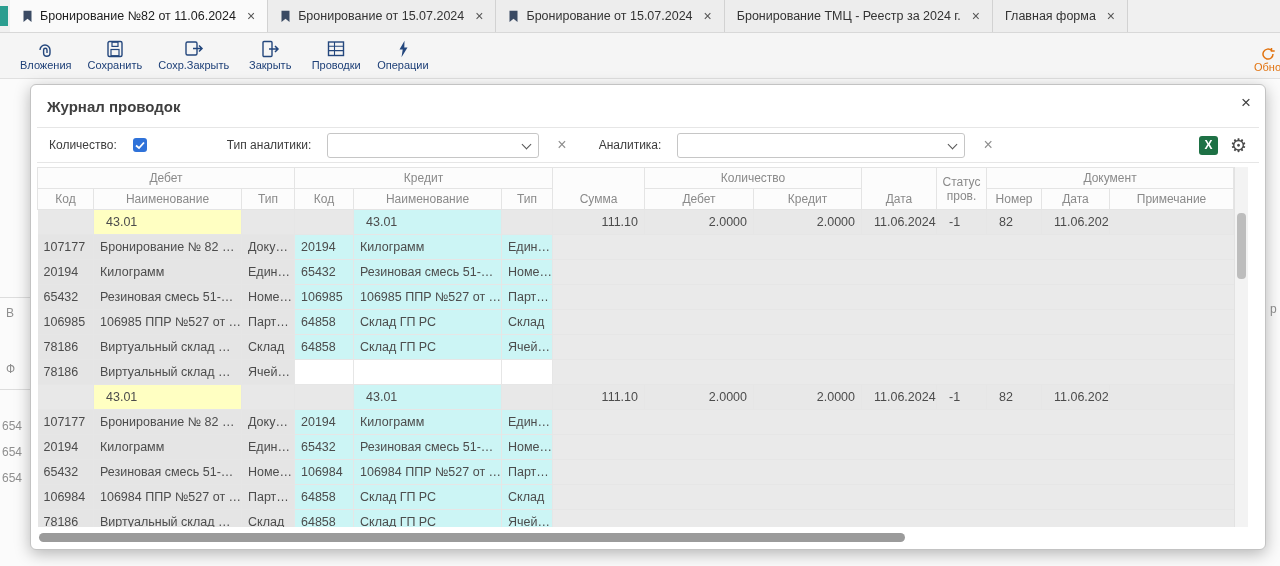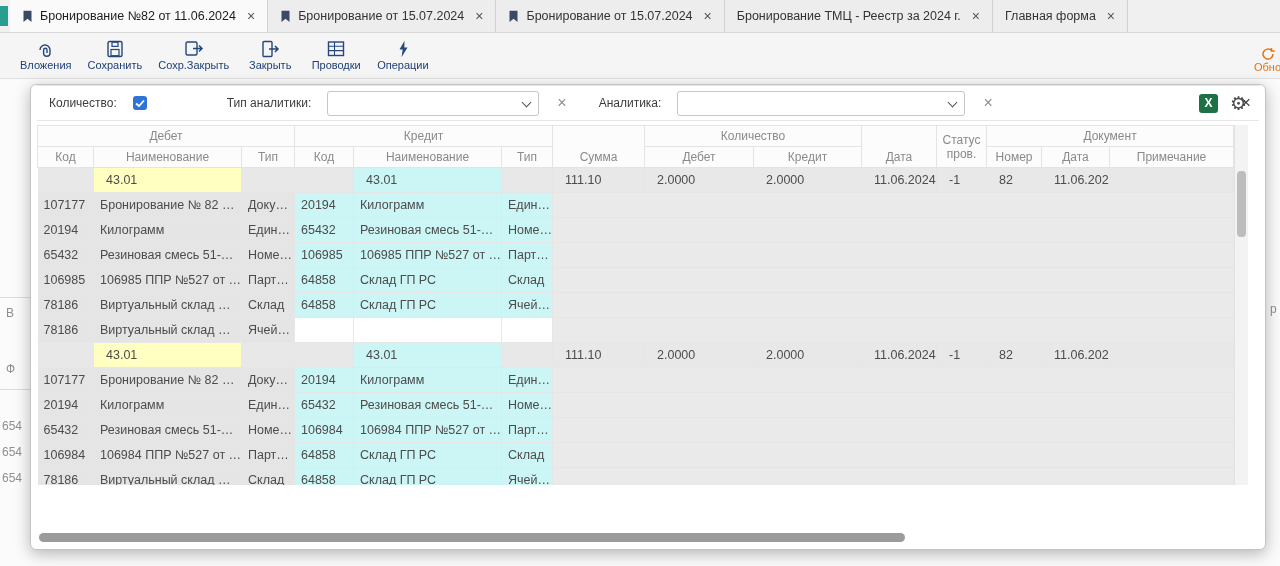--- a/index.html
+++ b/index.html
@@ -76,21 +76,21 @@
   thead th.vb { vertical-align:bottom; padding-bottom:3px; }
   tbody td { border-right:1px solid #e6e6e6; border-bottom:1px solid #e6e6e6;
              height:25px; padding:0 6px; white-space:nowrap; overflow:hidden; }
   td.yellow { background:#e5e5e5; }
   td.cyan   { background:#ccf5f5; }
   td.blank  { background:#fff; }
   td.void   { background:#eaeaea; border-right:none; }
   tr.summary td { background:#e8e8e8;padding-left:12px; }
   tr.summary td.yellow { background:#ffffc2; }
   tr.summary td.cyan   { background:#ccf5f5; }
-  td.num { text-align:left; }
+  td.num { text-align:right; }
 
   .vscroll { width:14px; background:#f3f3f3; border-left:1px solid #e2e2e2; position:relative; }
   .vthumb { position:absolute; top:46px; left:2px; width:9px; height:66px; background:#bdbdbd; border-radius:4px; }
   .hscroll { position:absolute; left:8px; bottom:6px; height:10px; width:1200px; }
   .hthumb { width:866px; height:9px; background:#9b9b9b; border-radius:5px; cursor:pointer; }
 </style>
 </head>
 <body>
 
 <div class="tabbar">
@@ -201,20 +201,21 @@
   <div class="bgline l2"></div>
   <span class="frag f0">В</span>
   <span class="frag f1">Ф</span>
   <span class="frag f2">654</span>
   <span class="frag f3">654</span>
   <span class="frag f4">654</span>
   <span class="frag f5">р</span>
 </div>
 
 <div class="dialog">
+  <div class="dlg-title">Журнал проводок</div>
   <span class="dlg-close">×</span>
 
   <div class="filters">
     <span>Количество:</span>
     <span class="cb">
       <svg width="10" height="9" viewBox="0 0 10 9">
         <path d="M1 4.5 L4 7 L9 1.5" stroke="#fff" stroke-width="1.8" fill="none"></path>
       </svg>
     </span>
 

